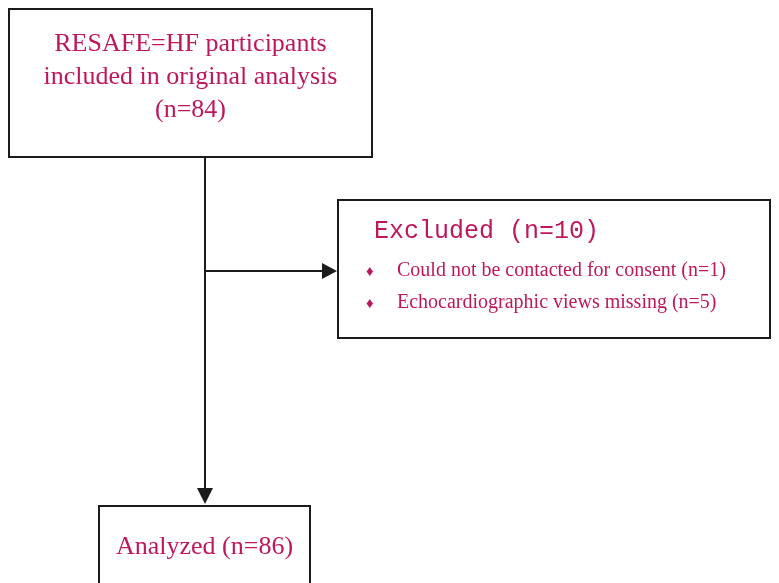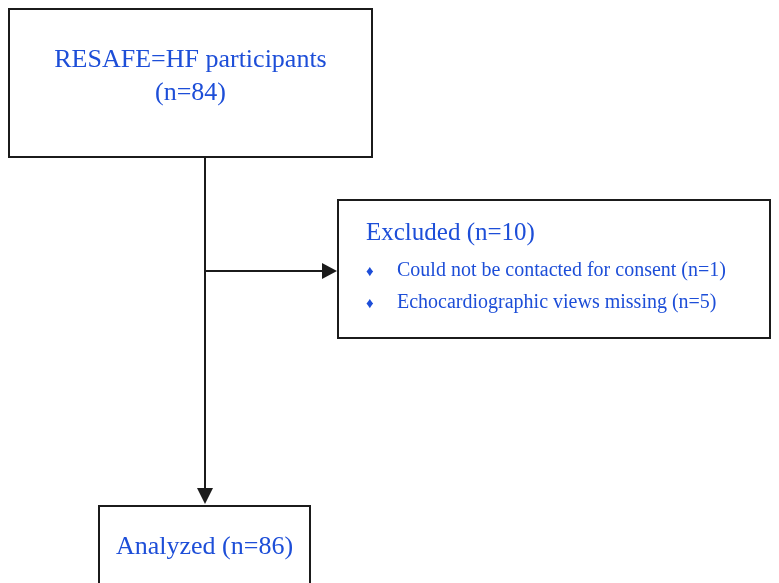--- a/index.html
+++ b/index.html
@@ -6,21 +6,21 @@
     margin: 0;
     padding: 0;
     background: #ffffff;
   }
   .canvas {
     position: relative;
     width: 779px;
     height: 583px;
     background: #ffffff;
     font-family: "Liberation Serif", serif;
-    color: #1d4ed8;
+    color: #be185d;
     overflow: hidden;
   }
   .box {
     position: absolute;
     box-sizing: border-box;
     border: 2px solid #1b1b1b;
     background: #ffffff;
   }
   .box-participants {
     left: 8px;
@@ -39,22 +39,23 @@
   .box-excluded {
     left: 337px;
     top: 199px;
     width: 434px;
     height: 140px;
     padding: 15px 10px 0 18px;
   }
   .excluded-heading {
     font-size: 25px;
     line-height: 32px;
-    margin: 0 0 6px 9px;
+    margin: 0 0 6px 17px;
     font-weight: normal;
+    font-family: Liberation Mono, monospace;
   }
   .excluded-list {
     list-style: none;
     margin: 0;
     padding: 0;
     font-size: 20px;
   }
   .excluded-item {
     display: flex;
     align-items: baseline;
@@ -114,20 +115,21 @@
     border-left: 15px solid #1b1b1b;
   }
 </style>
 </head>
 <body>
 
 <div class="canvas">
 
   <div class="box box-participants">
     <div>RESAFE=HF participants</div>
+    <div>included in original analysis</div>
     <div>(n=84)</div>
   </div>
 
   <div class="vline"></div>
   <div class="arrow-down"></div>
   <div class="hline"></div>
   <div class="arrow-right"></div>
 
   <div class="box box-excluded">
     <h2 class="excluded-heading">Excluded (n=10)</h2>

